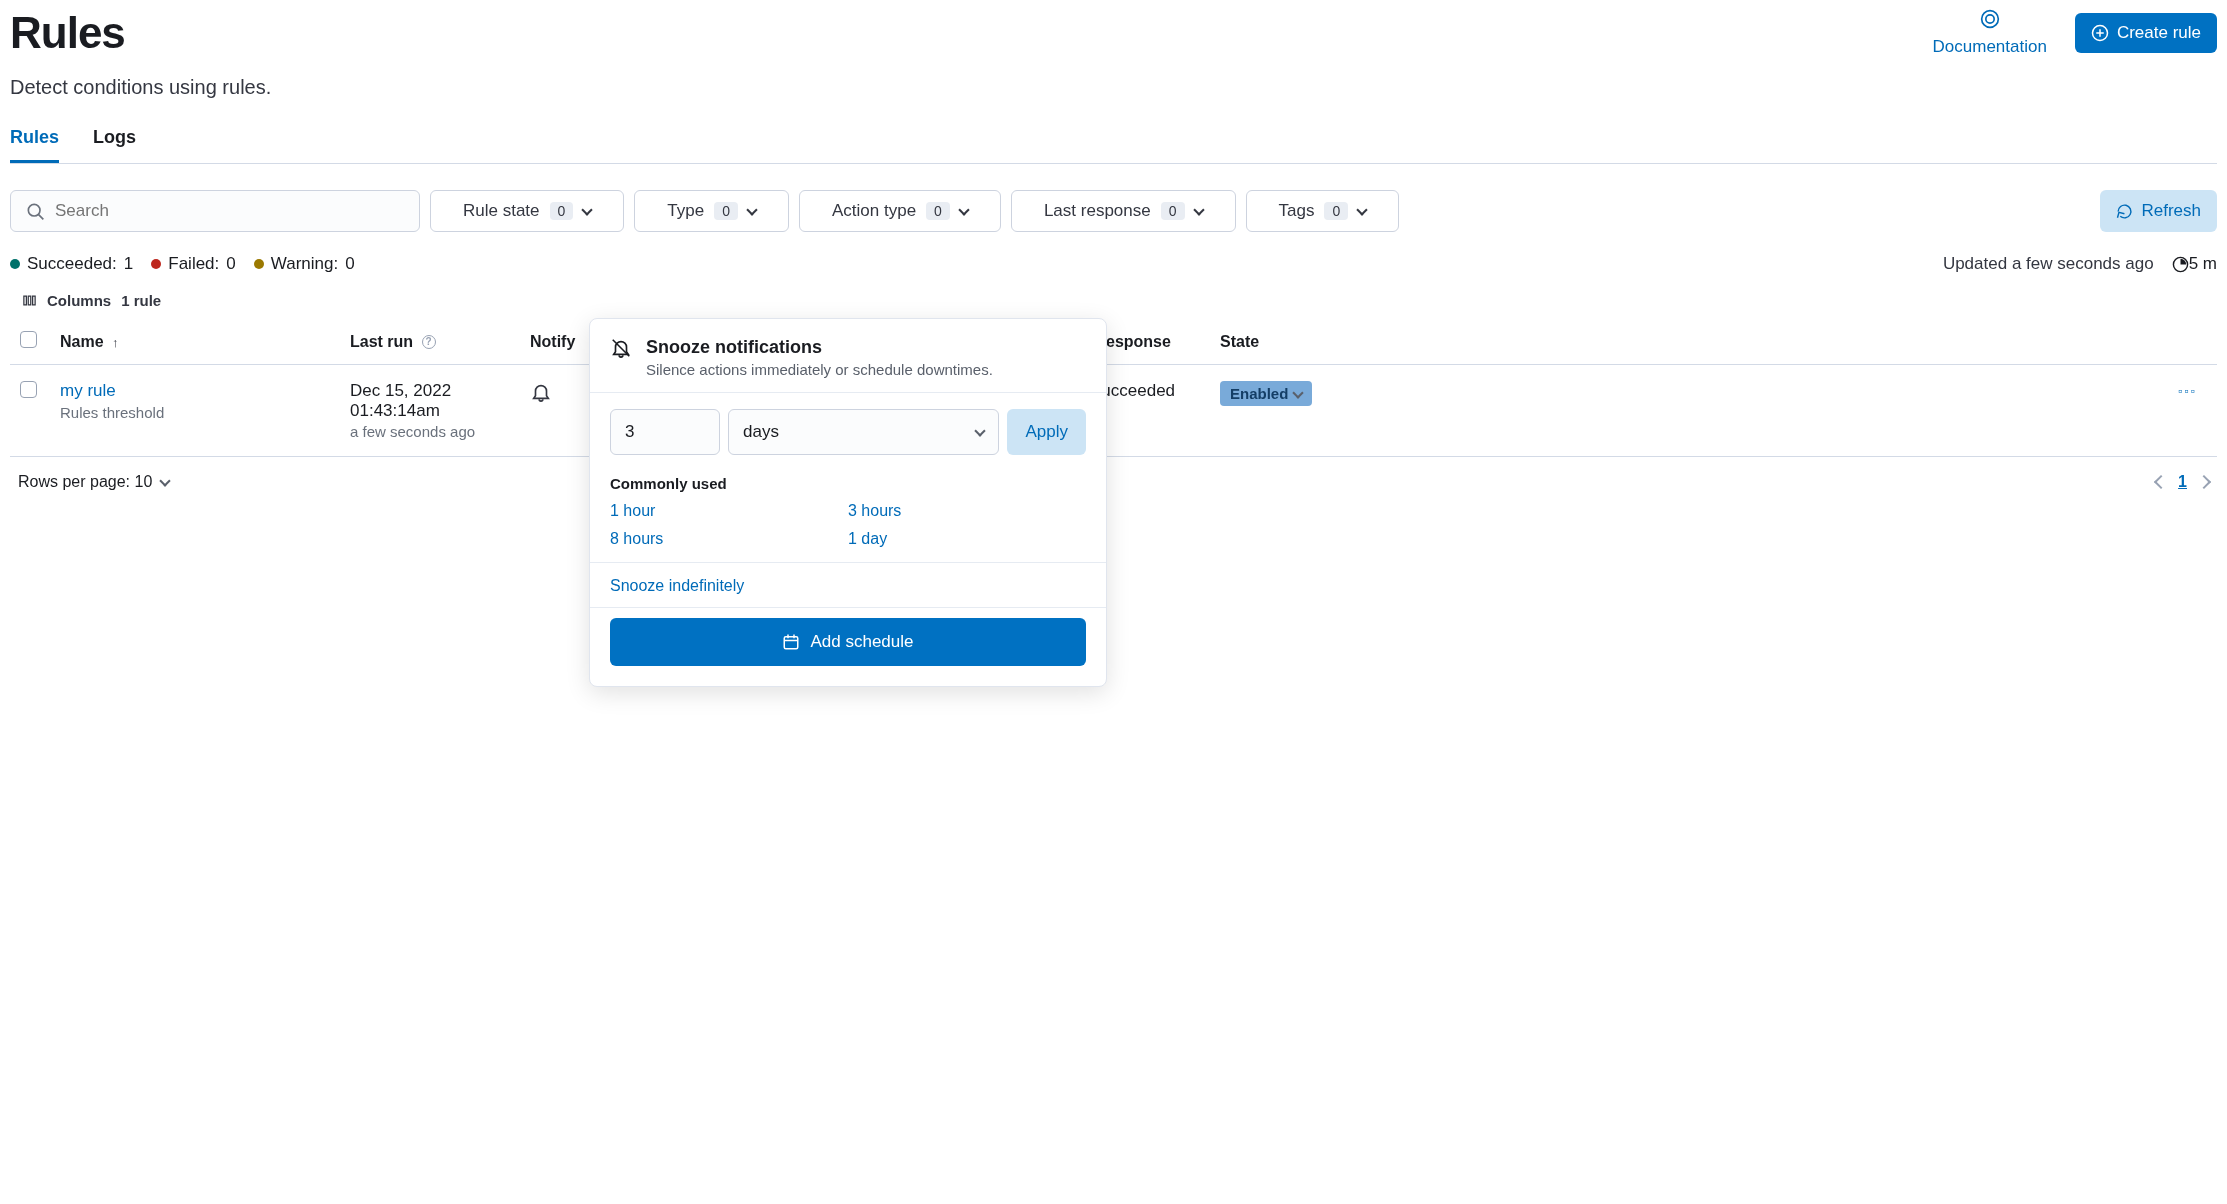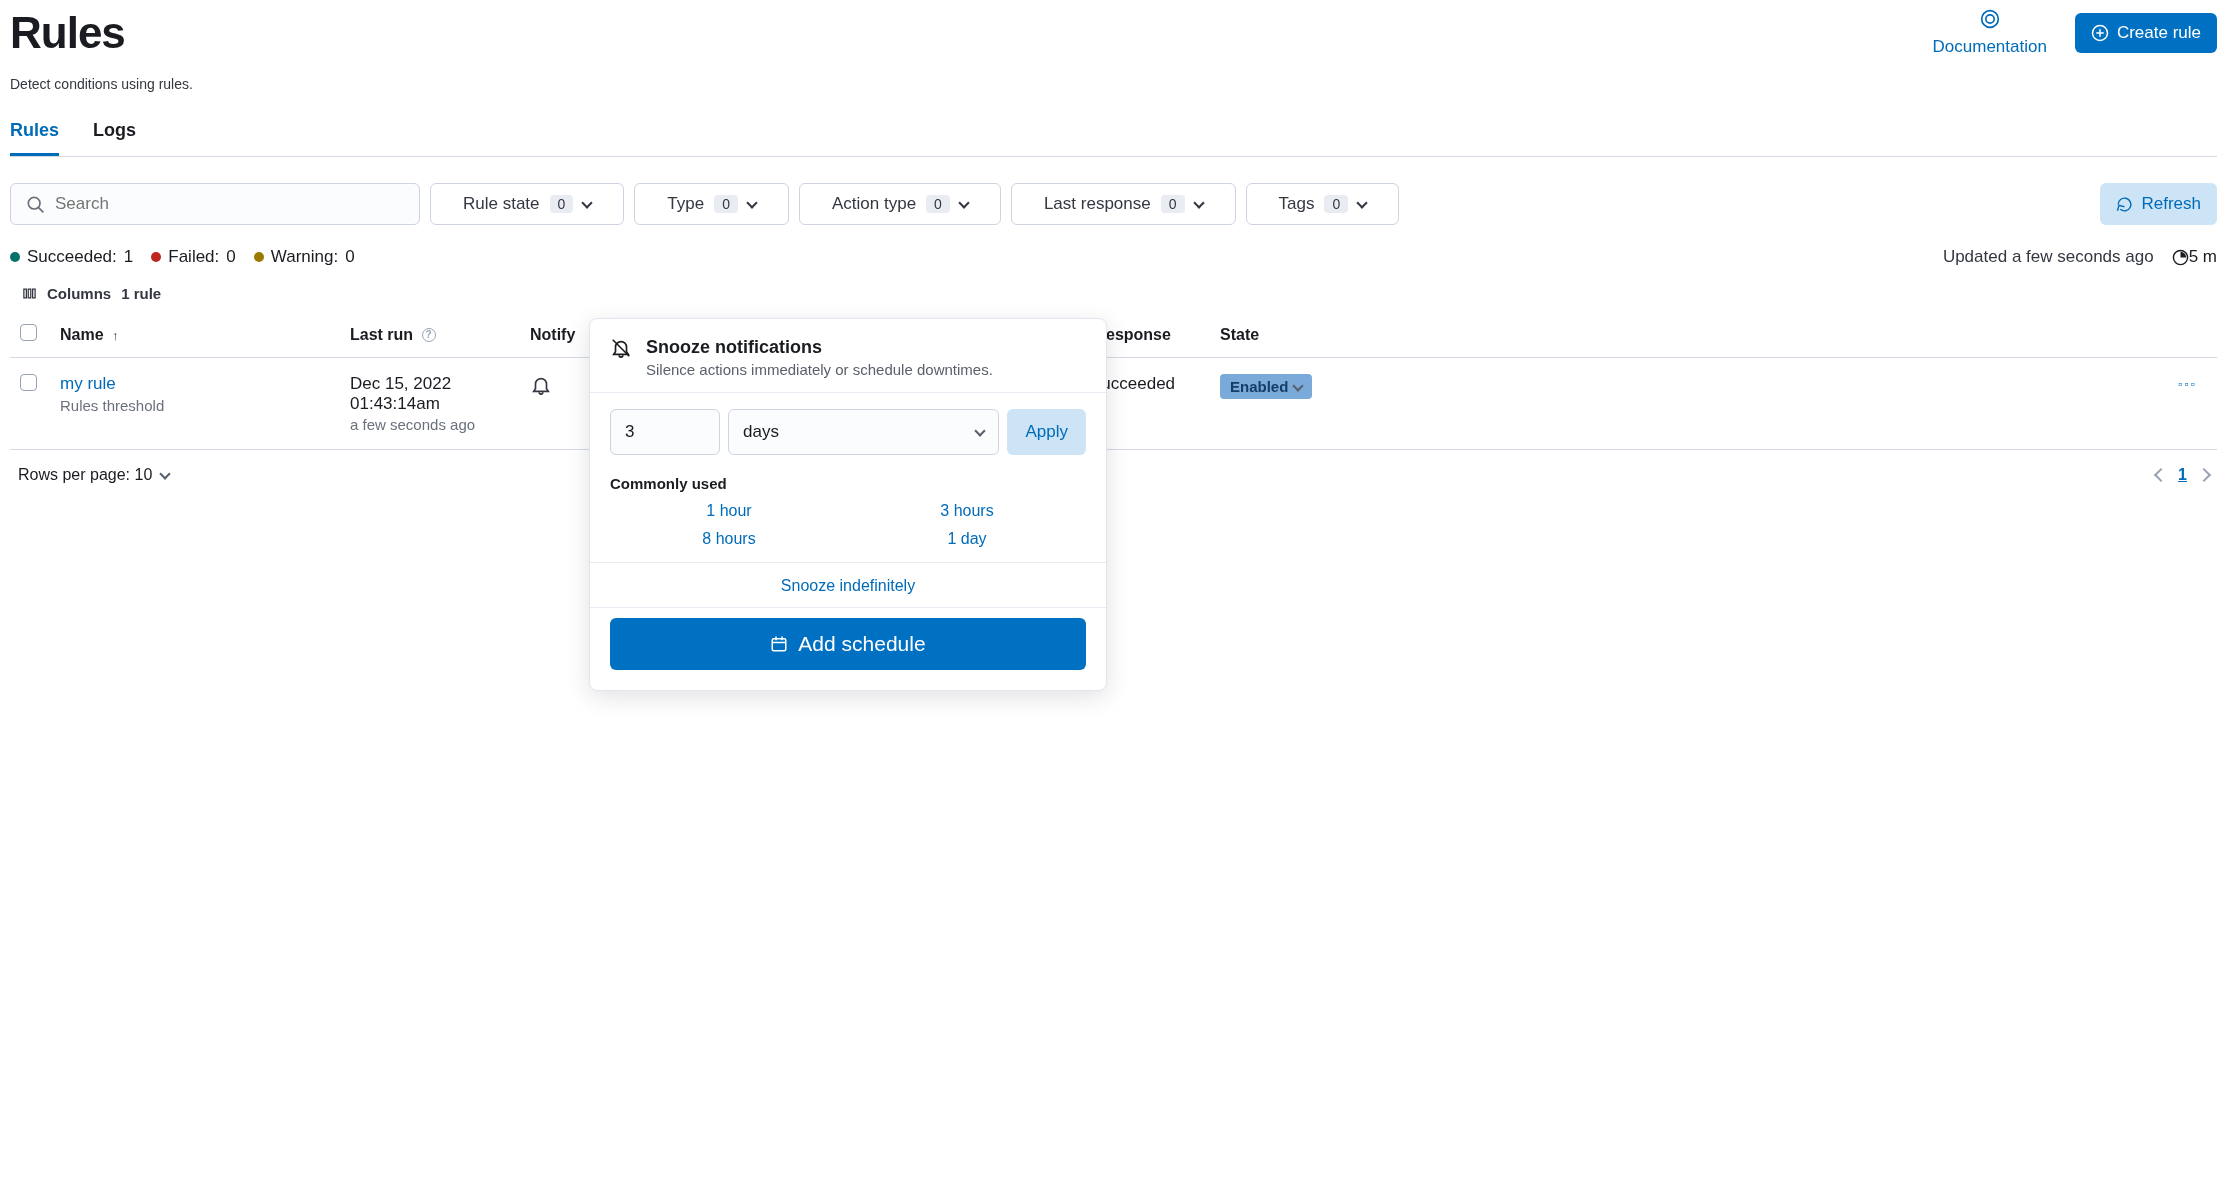--- a/index.html
+++ b/index.html
@@ -43,21 +43,21 @@
     background: #0071c2;
     color: #fff;
     border: none;
     border-radius: 6px;
     padding: 10px 16px;
     font-size: 17px;
     font-weight: 500;
     cursor: pointer;
   }
   .subtitle {
-    font-size: 14px;
+    font-size: 20px;
     color: #343741;
     margin-bottom: 28px;
   }
   .tabs {
     display: flex;
     gap: 34px;
     border-bottom: 1px solid #d3dae6;
     margin-bottom: 26px;
   }
   .tab {
@@ -257,34 +257,34 @@
     border: none;
     border-radius: 6px;
     padding: 10px 18px;
     color: #006bb8;
     font-size: 17px;
     font-weight: 500;
     cursor: pointer;
   }
   .common-title { font-size: 15px; font-weight: 700; margin-bottom: 10px; }
   .common-grid { display: grid; grid-template-columns: 1fr 1fr; row-gap: 10px; margin-bottom: 6px; }
-  .link { color: #006bb8; font-size: 16px; cursor: pointer; text-align: center; }
+  .link { color: #006bb8; font-size: 16px; cursor: pointer; }
   .snooze-indef { display: block; padding: 14px 0 4px; }
   .add-sched-btn {
     width: 100%;
     display: flex;
     align-items: center;
     justify-content: center;
     gap: 10px;
     background: #0071c2;
     color: #fff;
     border: none;
     border-radius: 6px;
     padding: 14px;
-    font-size: 21px;
+    font-size: 17px;
     font-weight: 500;
     cursor: pointer;
     margin-top: 10px;
     margin-bottom: 4px;
   }
   .icon-svg { display: inline-block; vertical-align: middle; }
   .dots-btn { color:#006bb8; letter-spacing:2px; font-weight:900; cursor:pointer; font-size:12px;}
   .chev-down { border: solid #343741; border-width: 0 2px 2px 0; display:inline-block; padding:3px; transform: rotate(45deg); margin-bottom:2px;}
   .chev-down-sm { border: solid #5a606b; border-width: 0 2px 2px 0; display:inline-block; padding:3px; transform: rotate(45deg); margin-bottom:2px;}
   .chev-left { border: solid #98a2b3; border-width: 0 2px 2px 0; display:inline-block; padding:4px; transform: rotate(135deg);}

